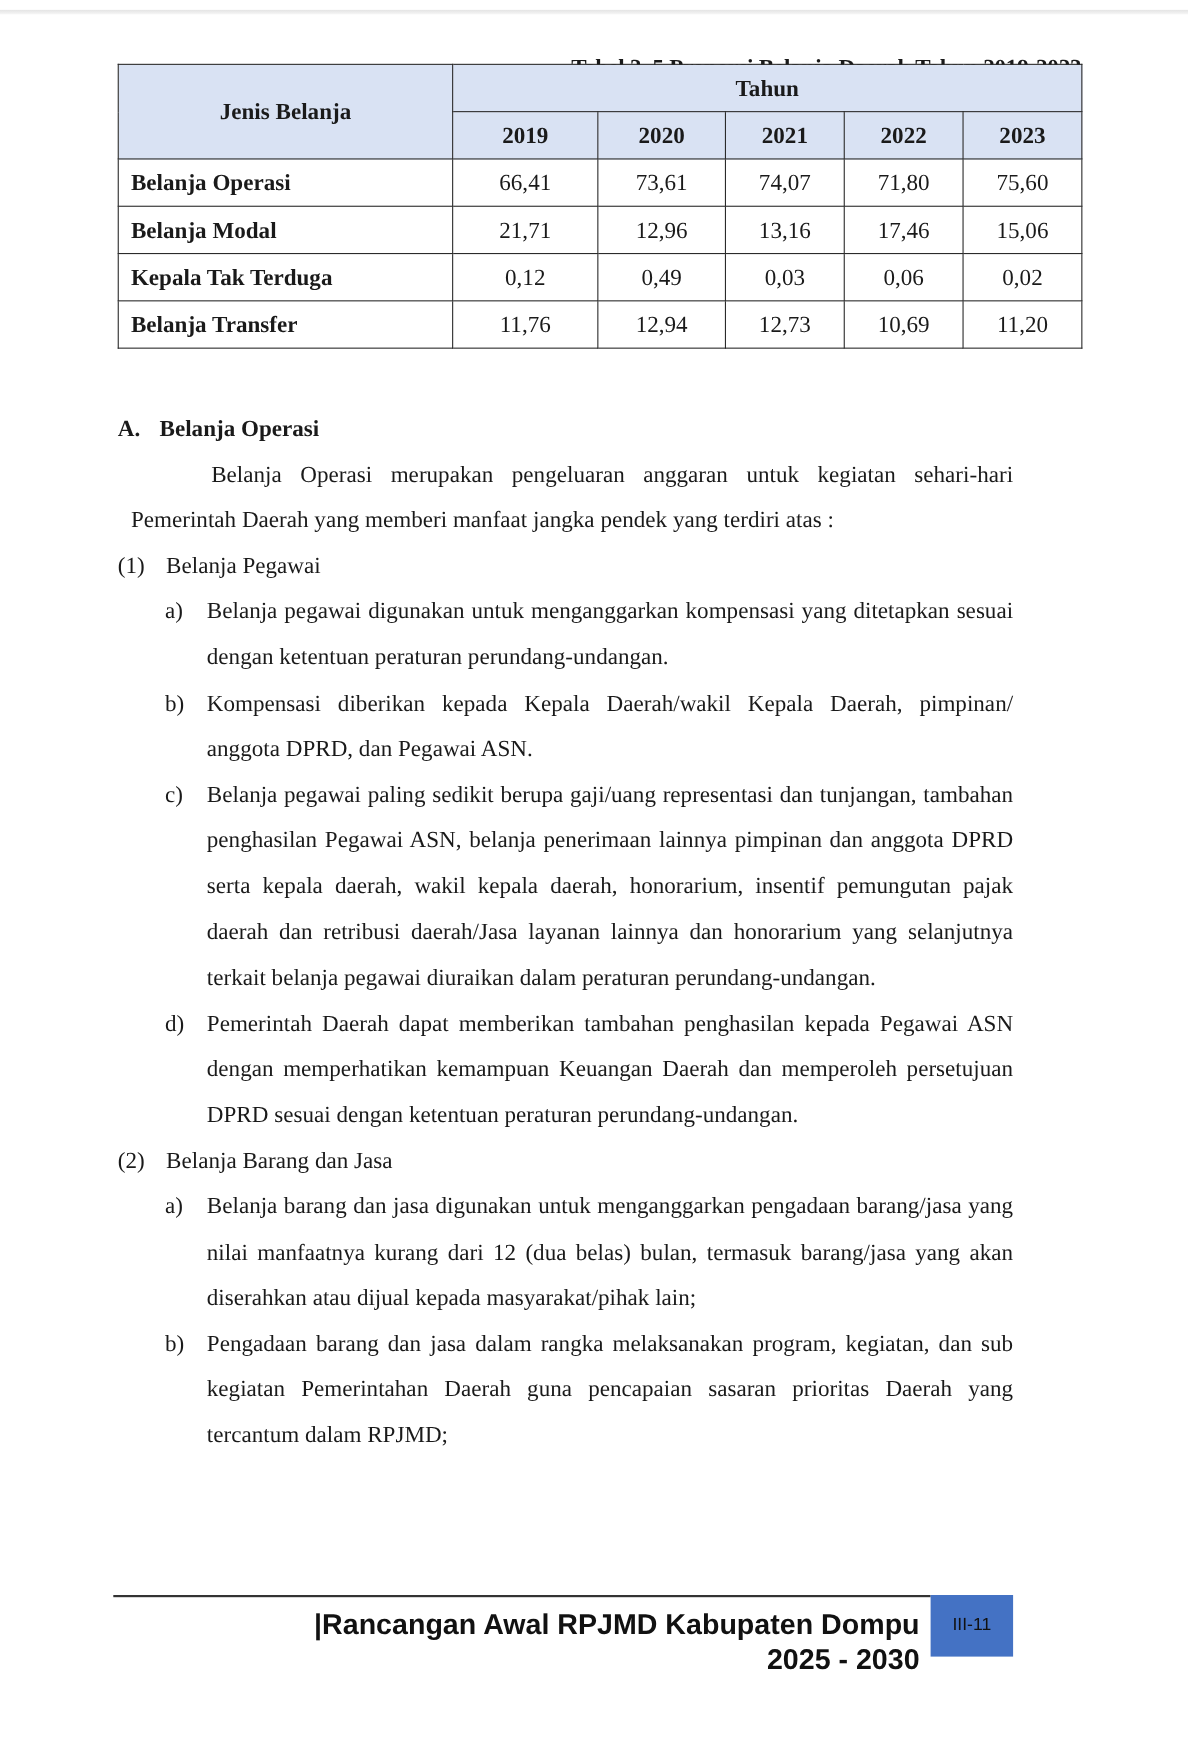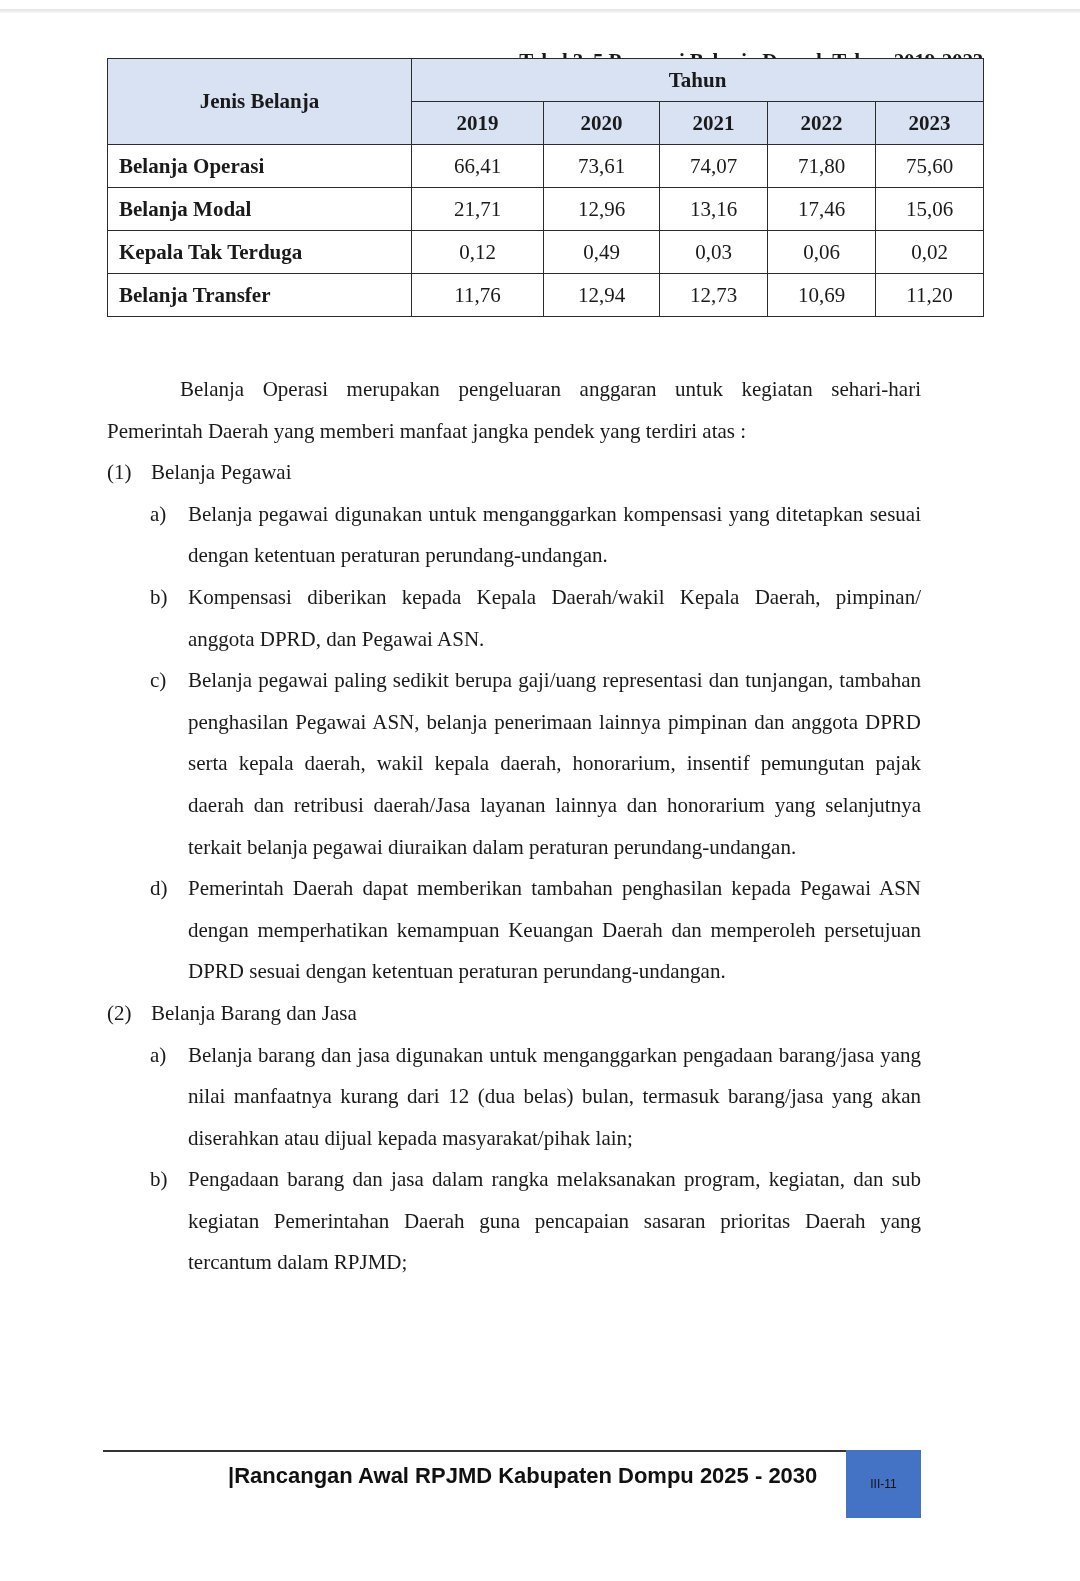--- a/index.html
+++ b/index.html
@@ -30,40 +30,40 @@
   table.data tbody td { height: 42px; font-weight: normal; }
   table.data tbody td.label { text-align: left; padding-left: 11px; font-weight: bold; }
   table.data th.jenis { font-size: 21px; }
 
   .content {
     position: absolute; left: 107px; top: 369px; width: 814px;
     font-size: 21px; line-height: 41.6px;
   }
   .section-heading { font-weight: bold; height: 41.6px; }
   .section-heading .num { display: inline-block; width: 38px; }
-  .para { text-align: justify; text-indent: 73px; }
+  .para { text-align: justify; text-indent: 73px; margin-left: 12px; }
   .num-item { display: flex; }
   .num-item .marker { width: 44px; flex: none; }
   .sub-list { padding-left: 43px; }
   .sub-item { display: flex; }
   .sub-item .marker { width: 38px; flex: none; }
   .sub-item .text { flex: 1; text-align: justify; text-align-last: left; }
 
   .footer-rule {
     position: absolute; left: 103px; top: 1450px; width: 743px; height: 1.5px; background: #333;
   }
   .footer-text {
-    position: absolute; left: 228px; top: 1460px; width: 608px; text-align: left;
+    position: absolute; left: 228px; top: 1460px; width: 608px; text-align: right;
     font-family: "Liberation Sans", "DejaVu Sans", sans-serif; font-weight: bold;
-    font-size: 22px; line-height: 32px; color: #111;
+    font-size: 26px; line-height: 32px; color: #111;
   }
   .footer-page {
-    position: absolute; left: 846px; top: 1450px; width: 75px; height: 68px;
+    position: absolute; left: 846px; top: 1450px; width: 75px; height: 56px;
     background: #4472C4; color: #111;
-    font-family: "Liberation Sans", "DejaVu Sans", sans-serif; font-size: 12px;
+    font-family: "Liberation Sans", "DejaVu Sans", sans-serif; font-size: 16px;
     display: flex; align-items: center; justify-content: center;
   }
 </style>
 </head>
 <body>
 
 <div class="top-edge"></div>
 
 <div class="table-caption">Tabel 3.  5 Proporsi Belanja Daerah Tahun 2019-2023</div>
 
@@ -119,20 +119,23 @@
       <td>11,76</td>
       <td>12,94</td>
       <td>12,73</td>
       <td>10,69</td>
       <td>11,20</td>
     </tr>
   </tbody>
 </table>
 
 <div class="content">
+  <div class="section-heading">
+    <span class="num">A.</span><span>Belanja Operasi</span>
+  </div>
   <div class="para">Belanja Operasi merupakan pengeluaran anggaran untuk kegiatan sehari-hari Pemerintah Daerah yang memberi manfaat jangka pendek yang terdiri atas :</div>
 
   <div class="num-item">
     <span class="marker">(1)</span>
     <span>Belanja Pegawai</span>
   </div>
   <div class="sub-list">
     <div class="sub-item">
       <span class="marker">a)</span>
       <span class="text">Belanja pegawai digunakan untuk menganggarkan kompensasi yang ditetapkan sesuai dengan ketentuan peraturan perundang-undangan.</span>

